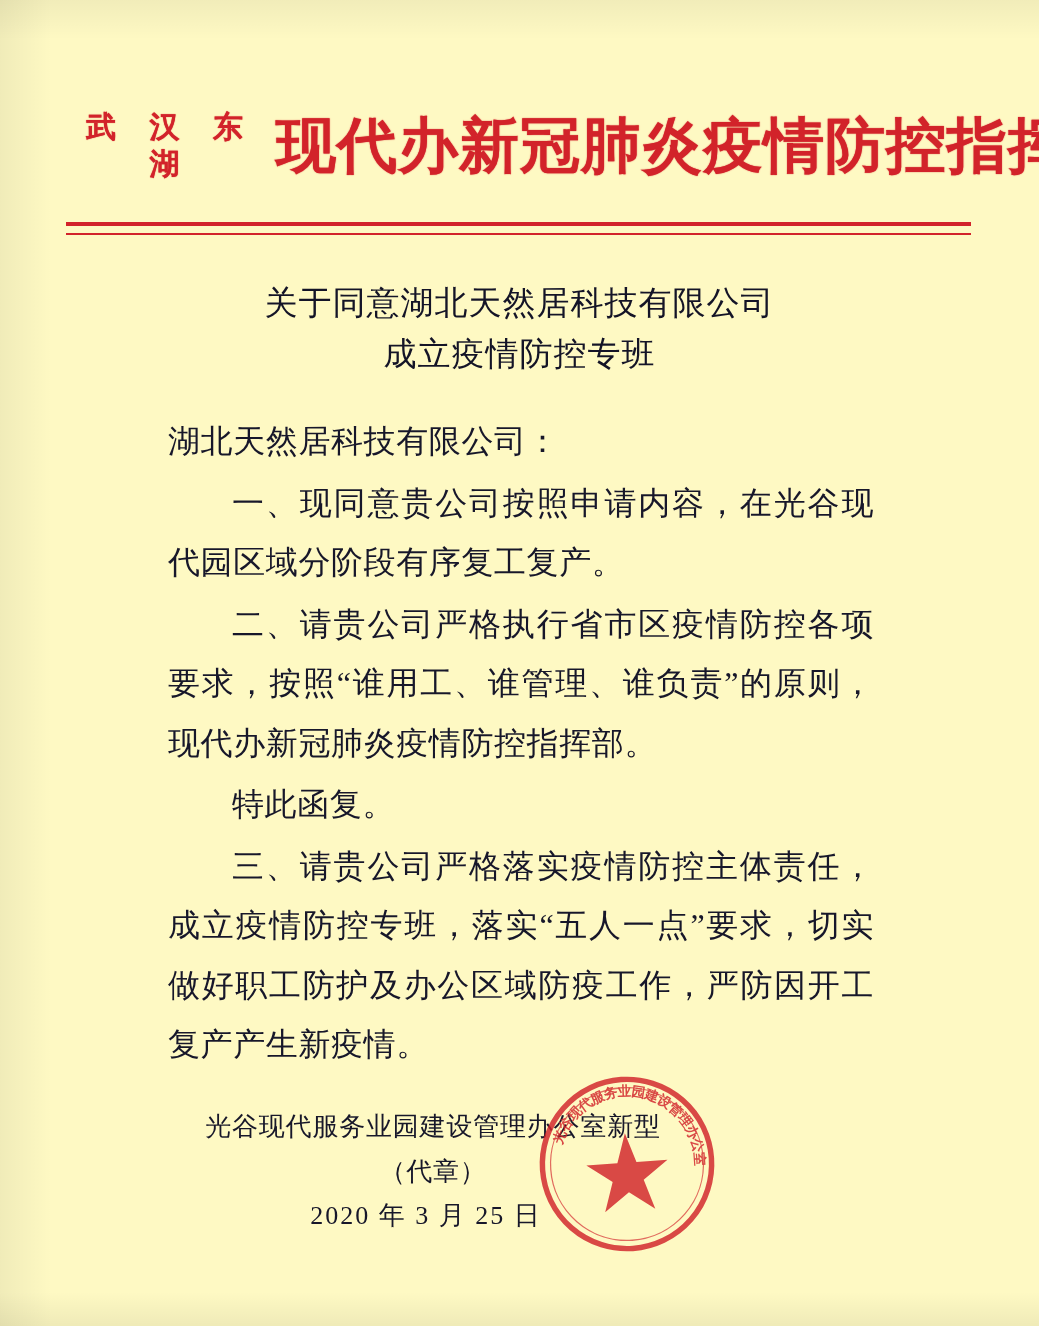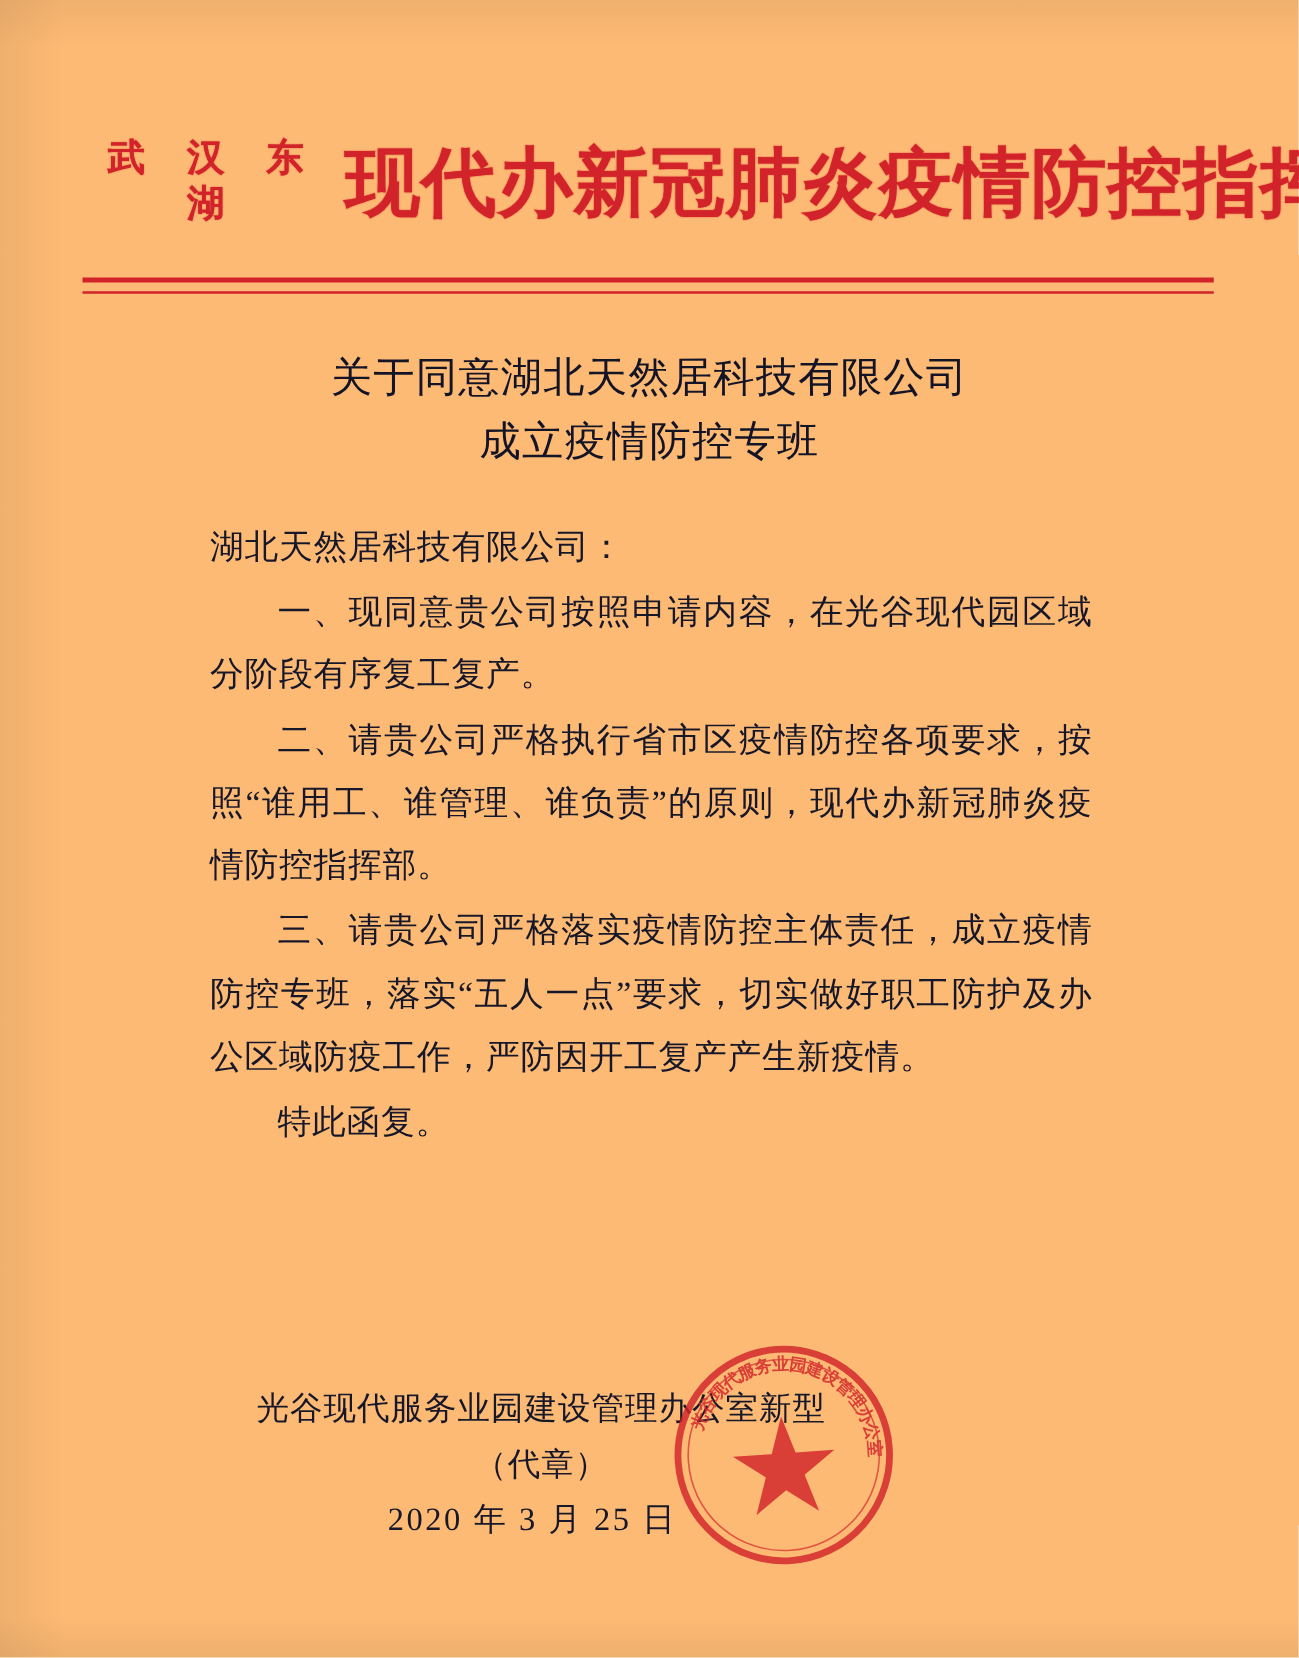--- a/index.html
+++ b/index.html
@@ -12,21 +12,21 @@
     height: 1326px;
     font-family: "Liberation Serif", "DejaVu Serif", serif;
     color: #1b1b2b;
     position: relative;
     overflow: hidden;
   }
   .page {
     position: relative;
     width: 1039px;
     height: 1326px;
-    background: #fdba74;
+    background: #fef9c3;
   }
 
   
   .letterhead {
     position: absolute;
     left: 0;
     top: 86px;
     width: 1039px;
     height: 120px;
     display: flex;
@@ -96,21 +96,21 @@
     color: #141427;
     font-family: "Liberation Serif", "DejaVu Serif", serif;
   }
 
   
   .body-text {
     position: absolute;
     left: 168px;
     top: 412px;
     width: 706px;
-    font-size: 27px;
+    font-size: 32px;
     line-height: 1.86;
     letter-spacing: 0.6px;
     color: #17172a;
     font-family: "Liberation Serif", "DejaVu Serif", serif;
     text-align: justify;
   }
   .body-text p {
     margin: 0 0 2px 0;
   }
   .body-text p.indent {
@@ -191,22 +191,22 @@
 
   <div class="doc-title">
     <div>关于同意湖北天然居科技有限公司</div>
     <div>成立疫情防控专班</div>
   </div>
 
   <div class="body-text">
     <p>湖北天然居科技有限公司：</p>
     <p class="indent">一、现同意贵公司按照申请内容，在光谷现代园区域分阶段有序复工复产。</p>
     <p class="indent">二、请贵公司严格执行省市区疫情防控各项要求，按照“谁用工、谁管理、谁负责”的原则，现代办新冠肺炎疫情防控指挥部。</p>
+    <p class="indent">特此函复。</p>
     <p class="indent">三、请贵公司严格落实疫情防控主体责任，成立疫情防控专班，落实“五人一点”要求，切实做好职工防护及办公区域防疫工作，严防因开工复产产生新疫情。</p>
-    <p class="indent">特此函复。</p>
   </div>
 
   <div class="sign-block">
     <div class="line1">光谷现代服务业园建设管理办公室新型</div>
     <div class="line3">（代章）</div>
     <div class="date">2020 年 3 月 25 日</div>
   </div>
 
   <svg class="seal" viewBox="0 0 200 200">
     <circle cx="100" cy="100" r="93" fill="none" stroke="#d2232a" stroke-width="6"></circle>

